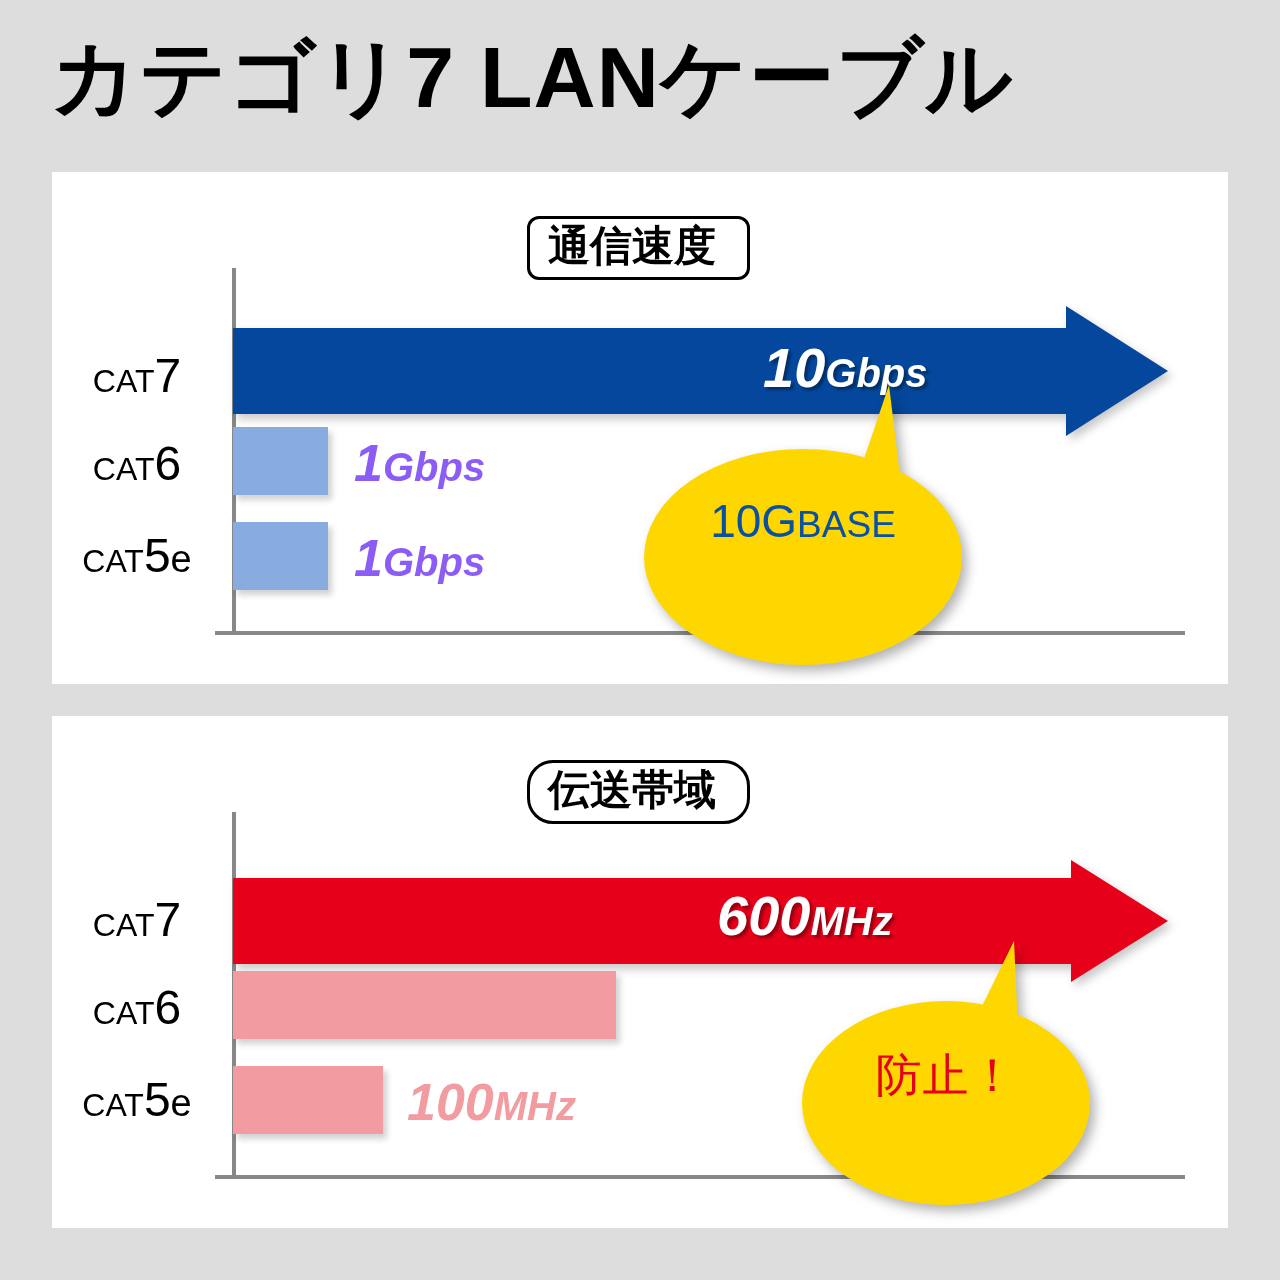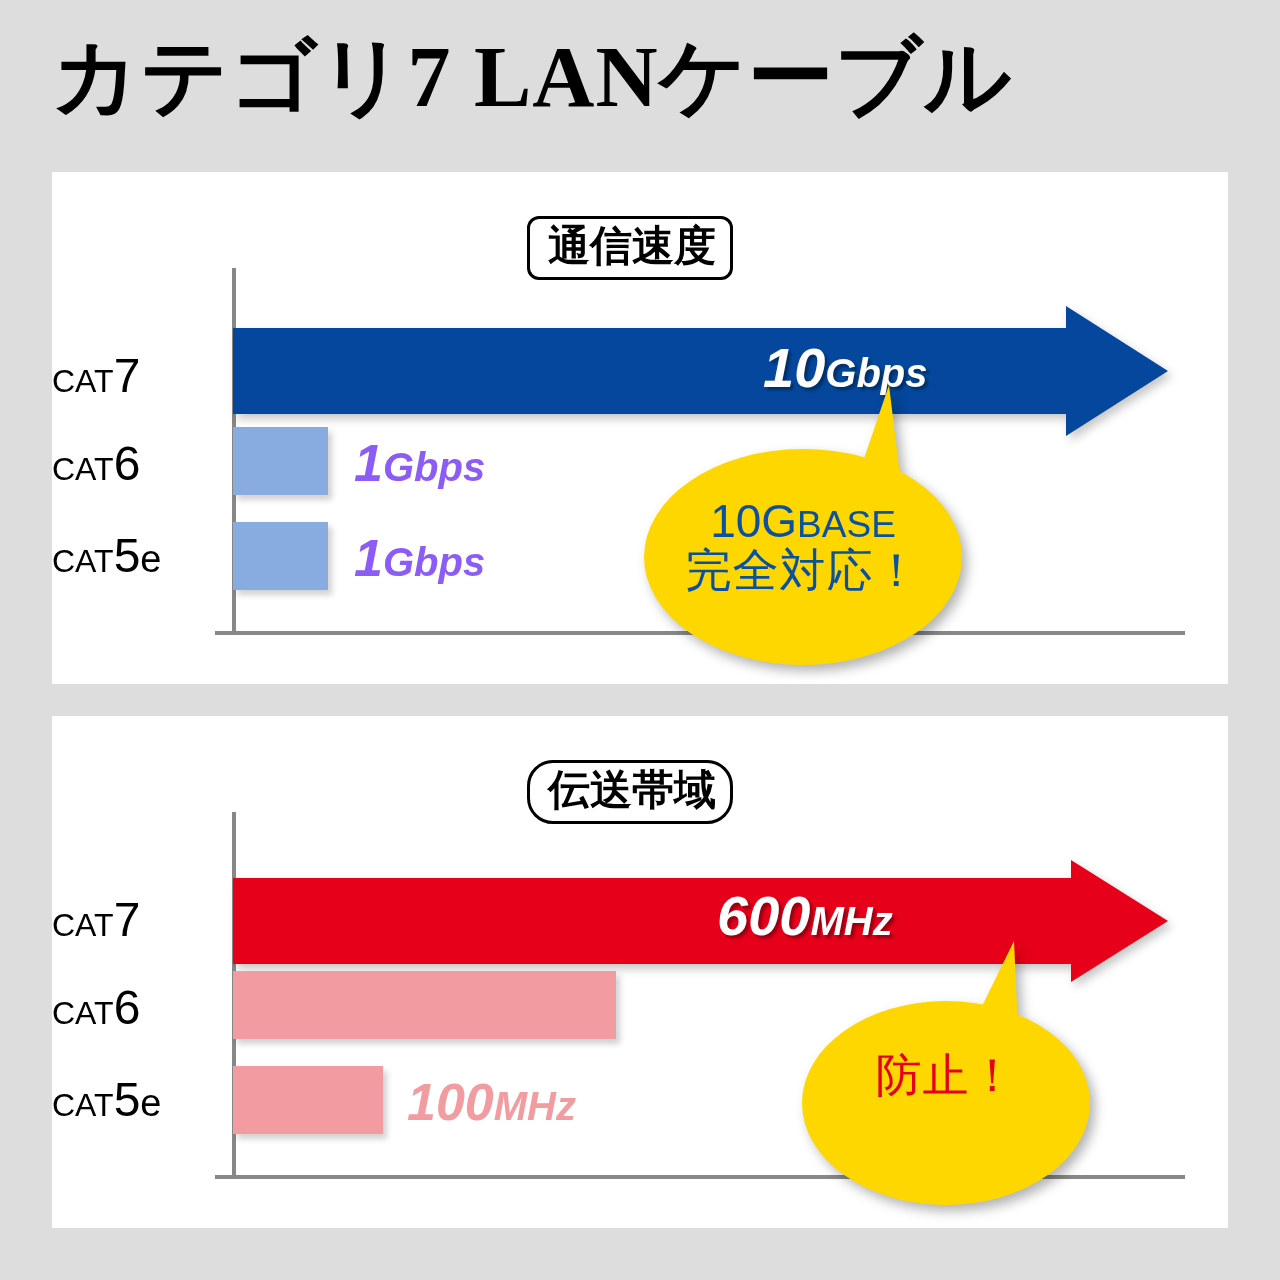--- a/index.html
+++ b/index.html
@@ -21,21 +21,20 @@
     left: 0;
     top: 34px;
     width: 1064px;
     text-align: center;
     font-size: 86px;
     font-weight: bold;
     color: #000000;
     letter-spacing: 1px;
     line-height: 1.0;
     white-space: nowrap;
-    font-family: Liberation Serif, serif;
   }
 
   
   .panel {
     position: absolute;
     background: #ffffff;
     left: 52px;
     width: 1176px;
   }
   #panel-speed { top: 172px; height: 512px; }
@@ -43,21 +42,21 @@
 
   
   .caption-box {
     position: absolute;
     border: 3px solid #000000;
     border-radius: 12px;
     background: #ffffff;
     font-size: 42px;
     font-weight: bold;
     color: #000000;
-    padding: 6px 14px 10px 18px;
+    padding: 6px 31px 10px 18px;
     line-height: 1.0;
     white-space: nowrap;
   }
 
   
   .chart {
     position: absolute;
     left: 0; top: 0;
     width: 1176px; height: 512px;
   }
@@ -68,21 +67,21 @@
   }
   .axis-x {
     position: absolute;
     height: 4px;
     background: #888888;
   }
 
   
   .cat-label {
     position: absolute;
-    text-align: left;
+    text-align: center;
     color: #000000;
     white-space: nowrap;
     font-weight: normal;
     line-height: 1.0;
   }
   .cat-label .cat-word { font-size: 32px; letter-spacing: 0px; }
   .cat-label .cat-num  { font-size: 48px; }
   .cat-label .cat-suf  { font-size: 38px; }
 
   
@@ -188,21 +187,20 @@
       <span class="v-num">1</span><span class="v-unit">Gbps</span>
     </div>
 
     <div class="bubble" style="left:592px; top:213px;">
       <svg width="318" height="280" viewBox="0 0 318 280">
         <polygon points="205,118 245,0 262,140" fill="#ffd700"></polygon>
         <ellipse cx="159" cy="172" rx="159" ry="108" fill="#ffd700"></ellipse>
       </svg>
       <div class="bubble-text bubble-blue-text" style="top:112px;">
         <span class="bt-l1"><span class="big-cap">10G</span><span class="sml-cap">BASE</span></span>
-        <span class="bt-l2 jp-line">完全対応！</span>
       </div>
     </div>
 
   </div>
 </div>
 
 <div class="panel" id="panel-band">
 
   <div class="chart">
 

